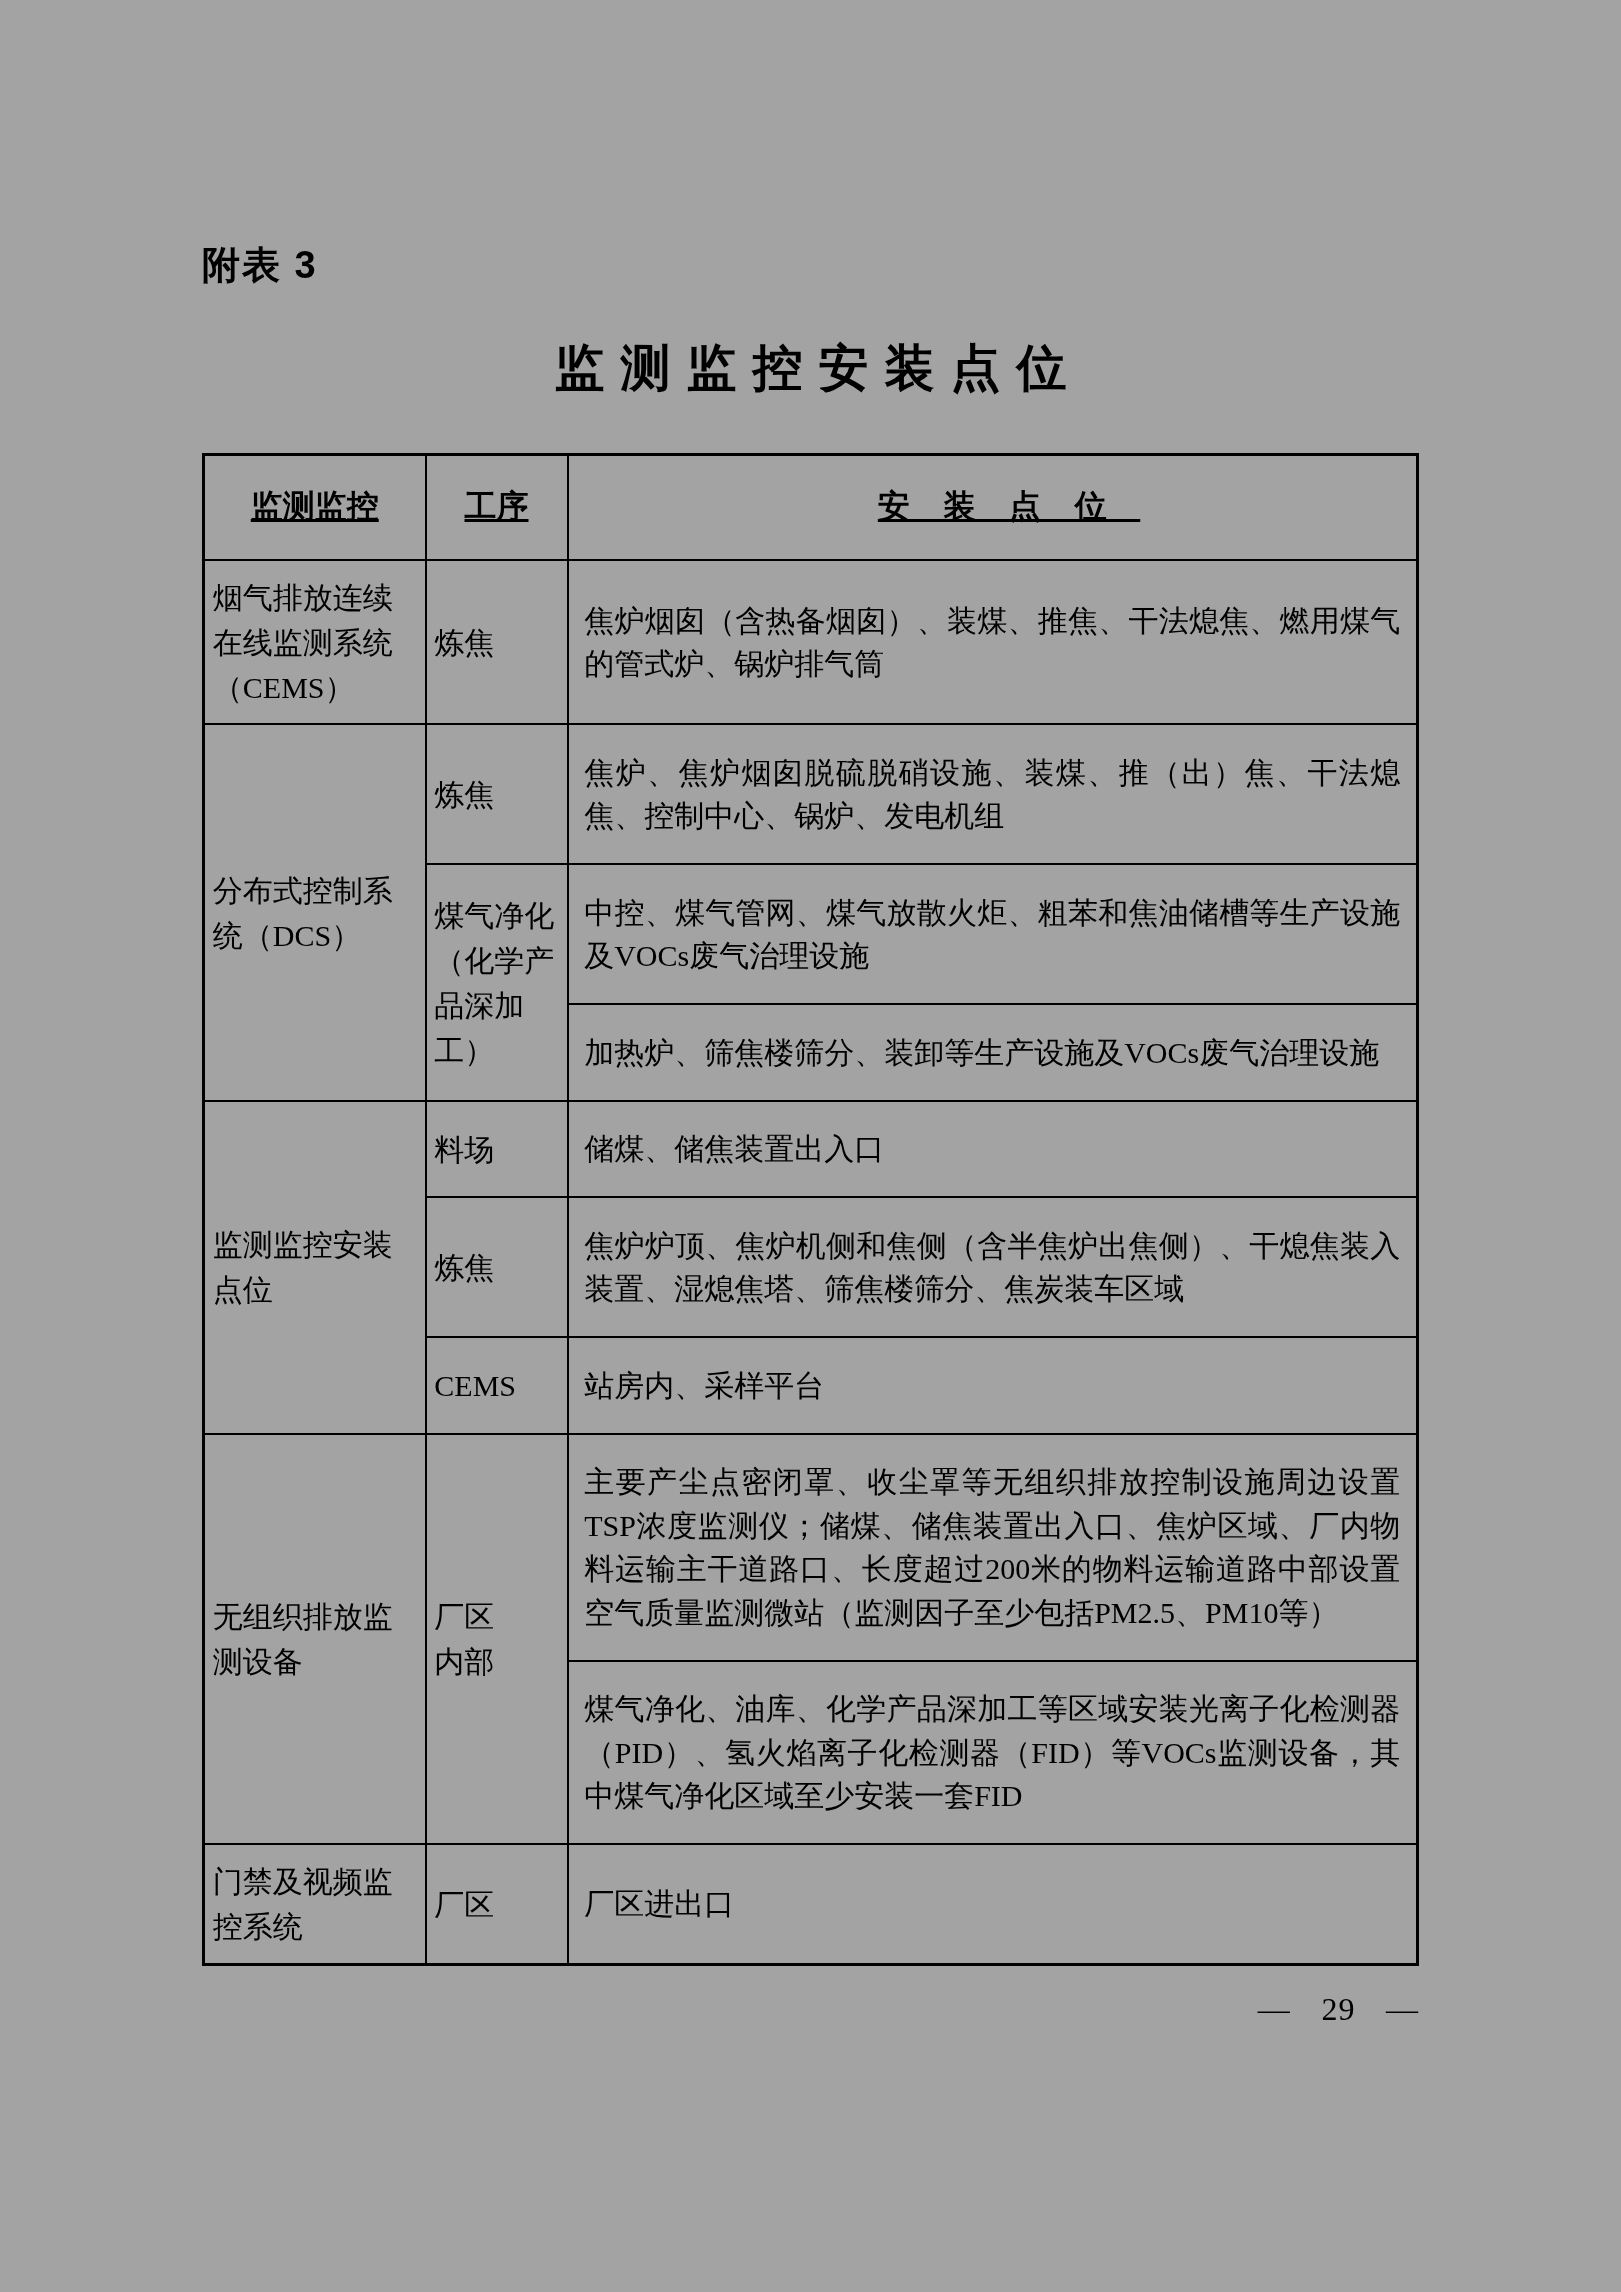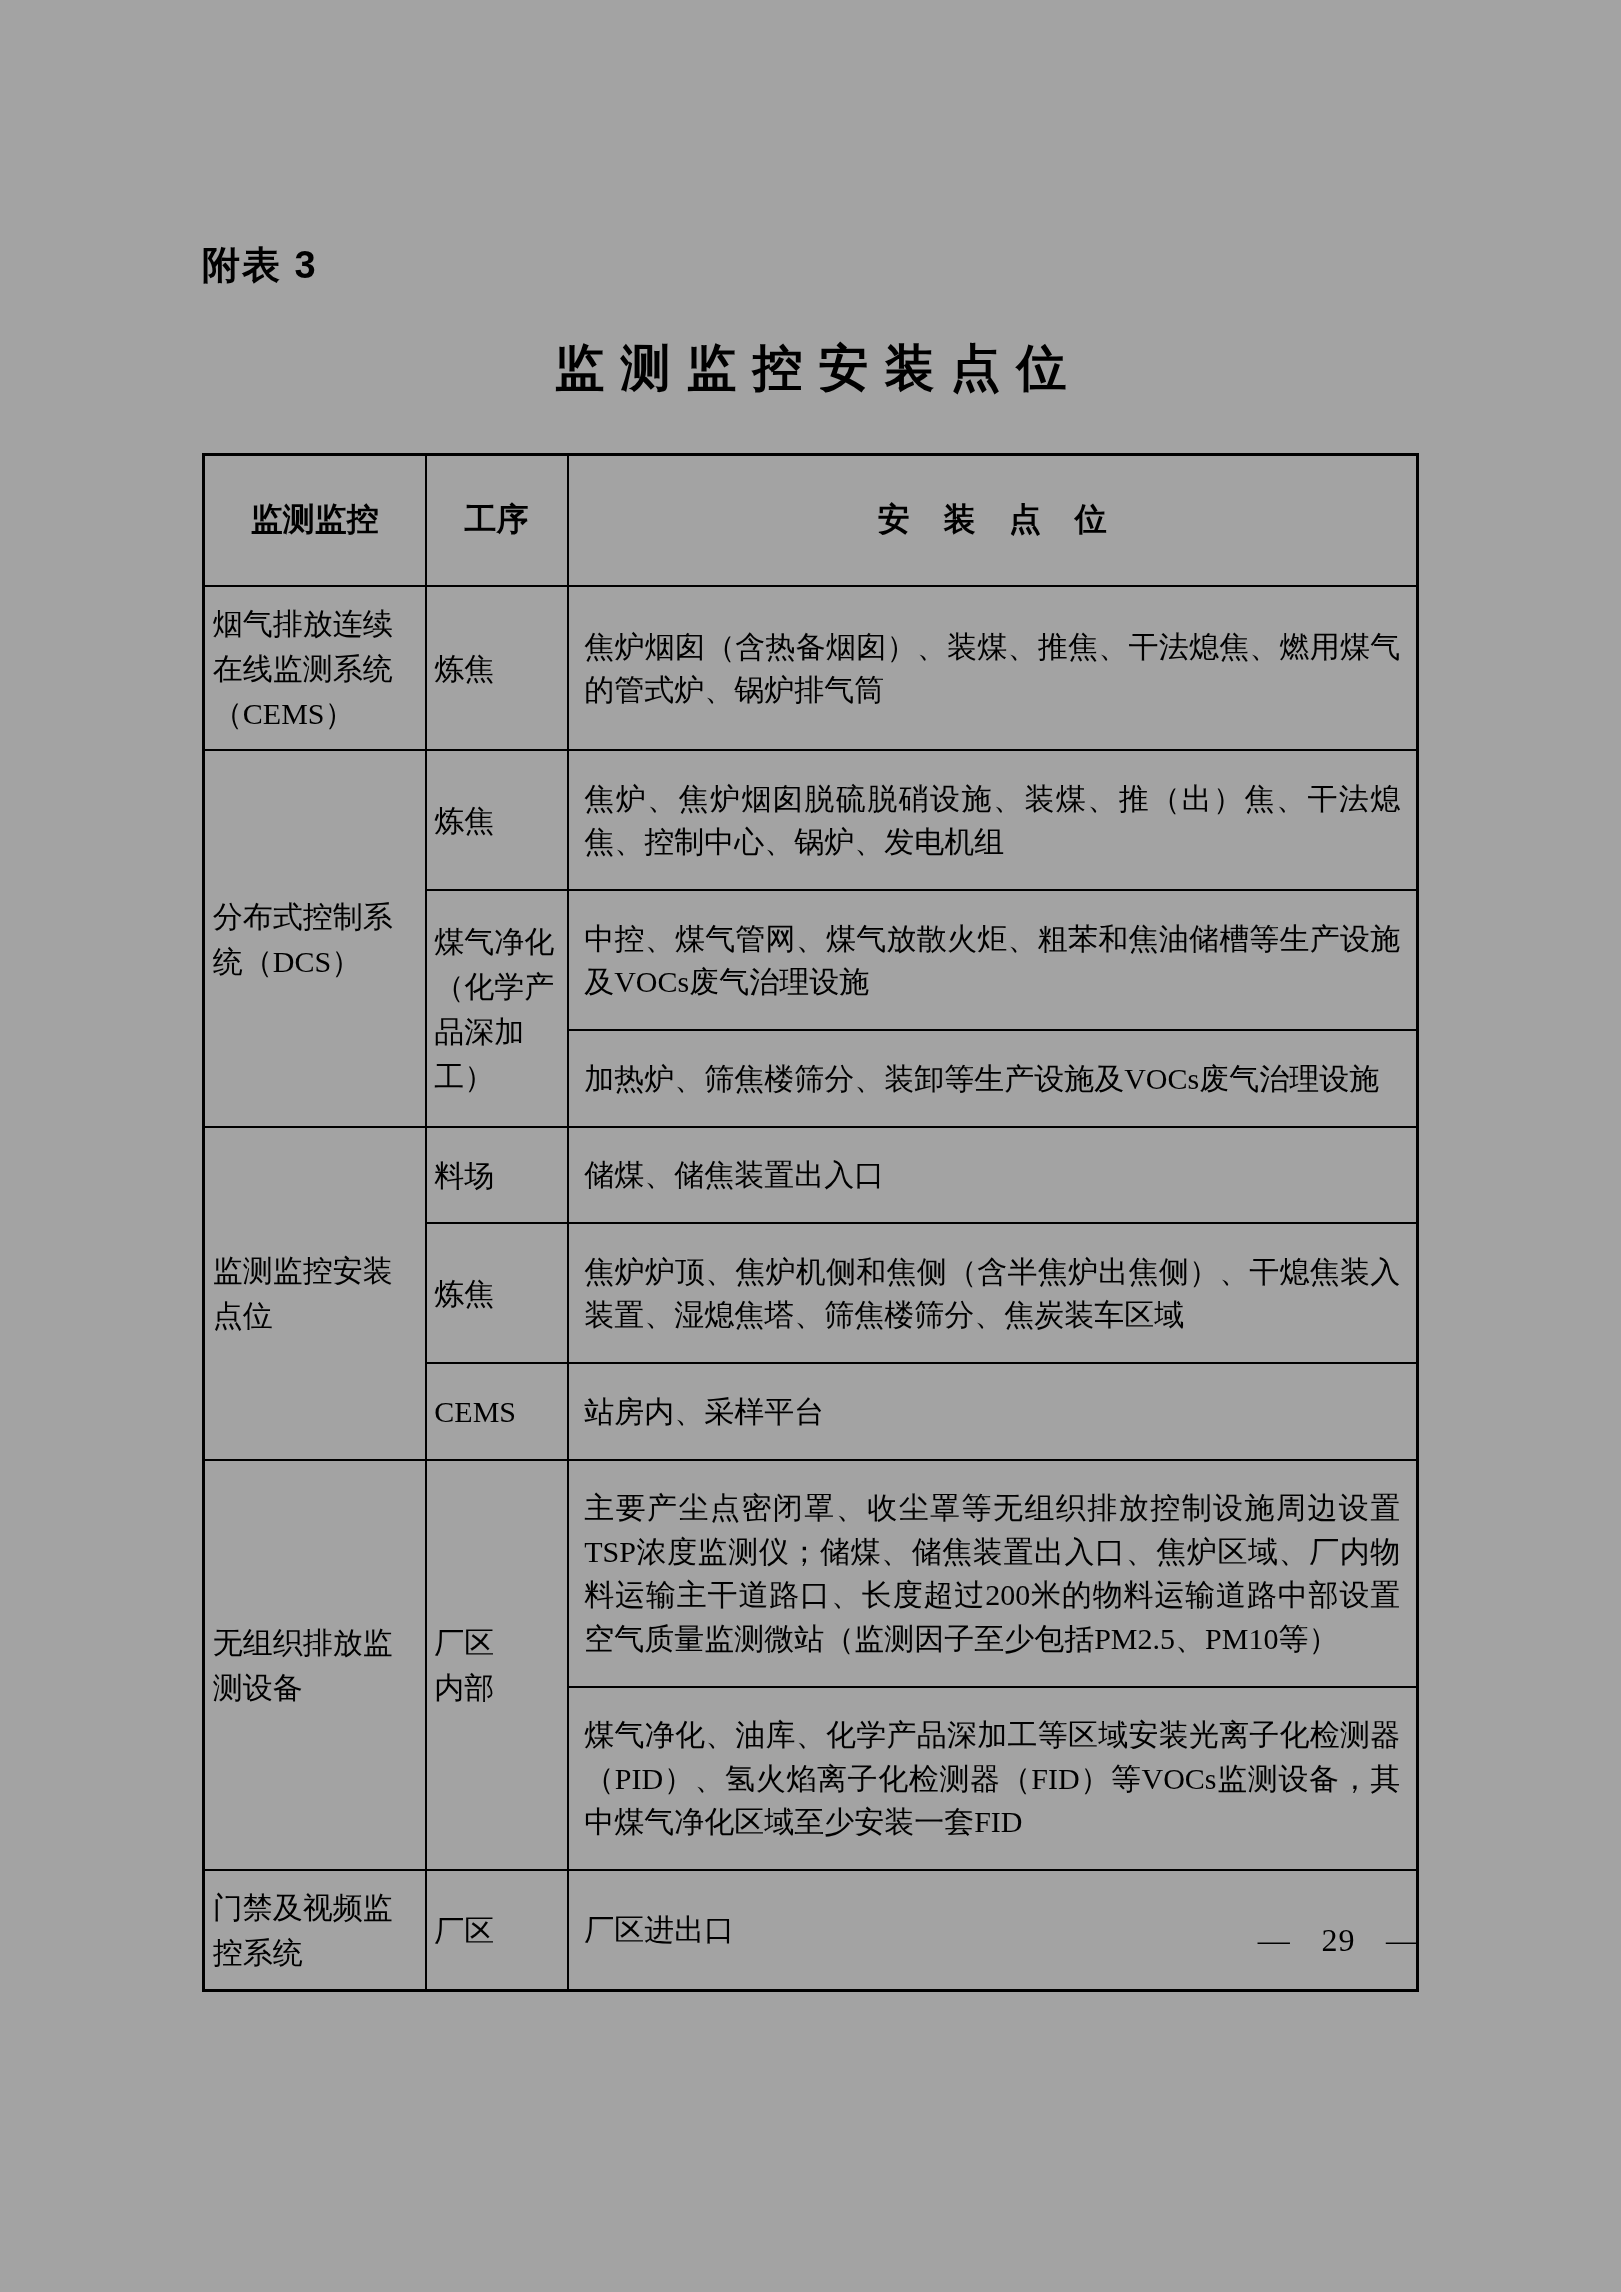--- a/index.html
+++ b/index.html
@@ -39,25 +39,26 @@
     table-layout: fixed;
     border: 3.9px solid #000;
   }
   col.c1 { width: 222px; }
   col.c2 { width: 142px; }
   .points-table th, .points-table td {
     border: 2px solid #000;
     vertical-align: middle;
   }
   .points-table th {
-    height: 132px;
+    height: 106px;
     font-family: "Liberation Sans", "DejaVu Sans", sans-serif;
     font-weight: bold;
     font-size: 32px;
     text-align: center;
+    text-decoration: underline;
   }
   th.th-points .spread {
     letter-spacing: 1.05em;
     padding-left: 1.05em; 
     margin-top: 40px;
   }
   td.cell-system, td.cell-process {
     font-size: 30px;
     line-height: 1.5;
     padding: 13.7px 7.8px;
@@ -65,21 +66,21 @@
   td.cell-process { white-space: pre-line; }
   td.cell-points {
     font-size: 30px;
     line-height: 1.45;
     text-align: justify;
     text-justify: inter-ideograph;
     padding: 25.5px 15.7px 25.5px 15.7px;
   }
   .page-number {
     position: absolute;
-    top: 1922px;
+    top: 1991px;
     right: 202px;
     font-size: 32px;
     letter-spacing: 1px;
     word-spacing: 21.6px;
     white-space: nowrap;
   }
 </style>
 </head>
 <body>
 

